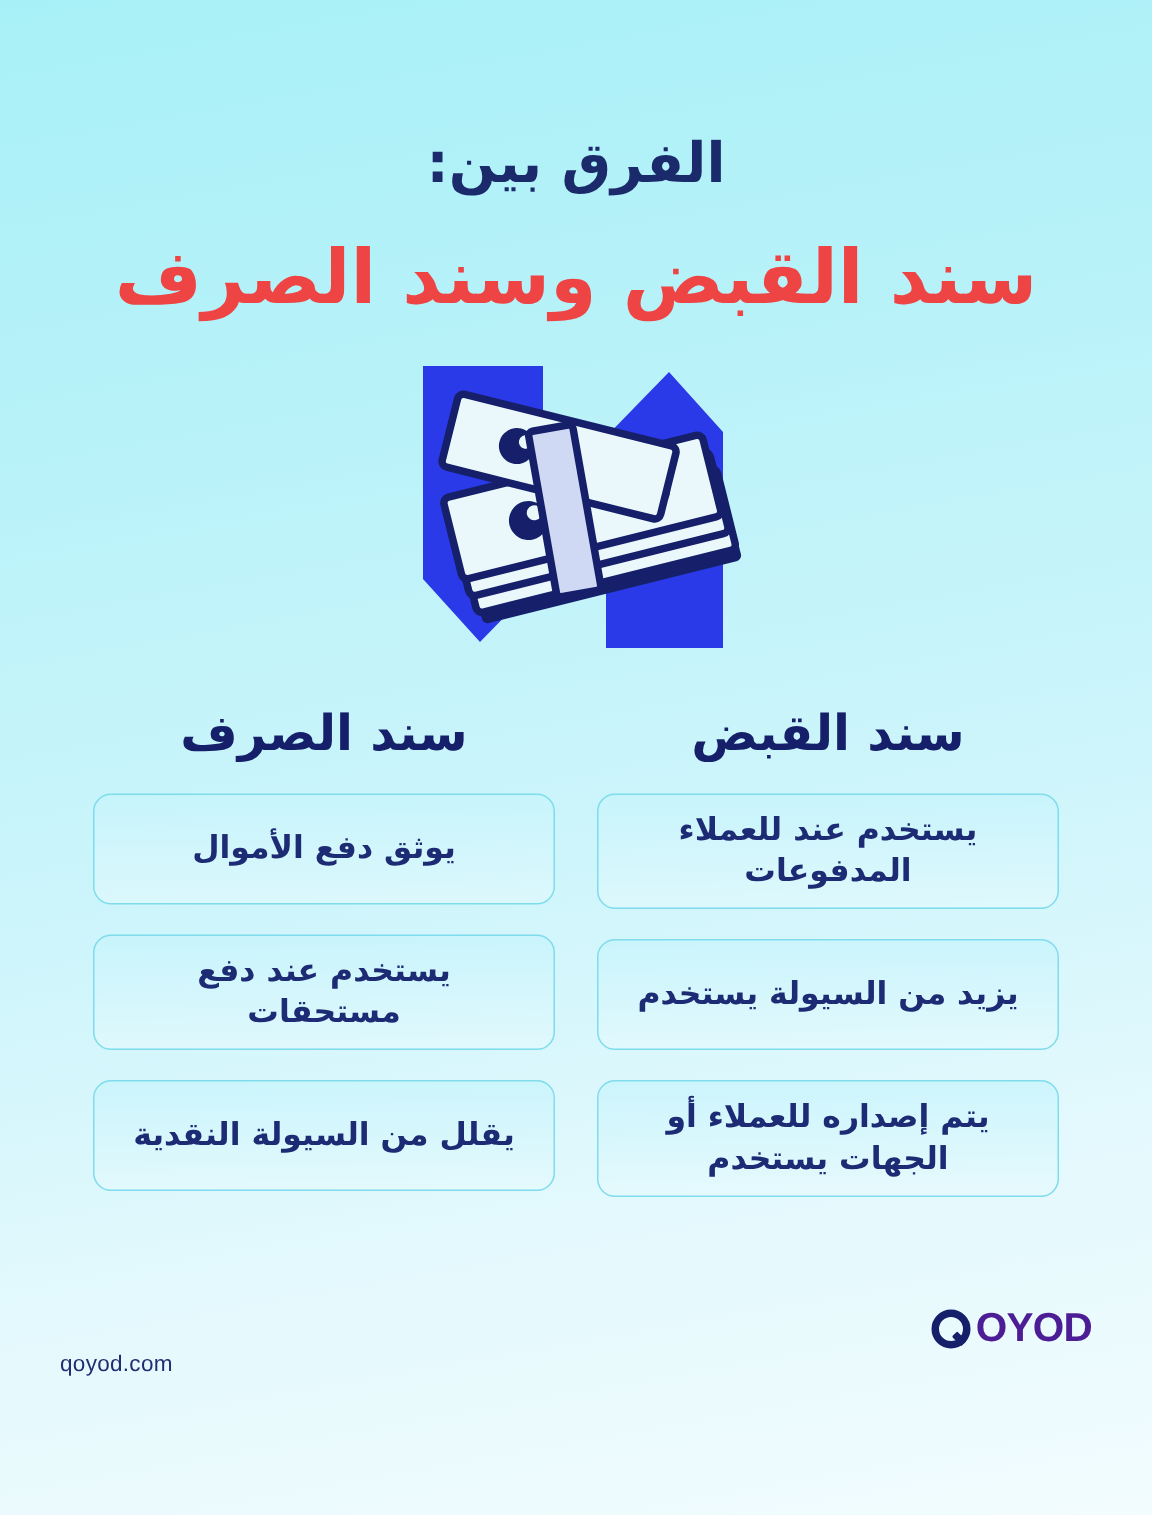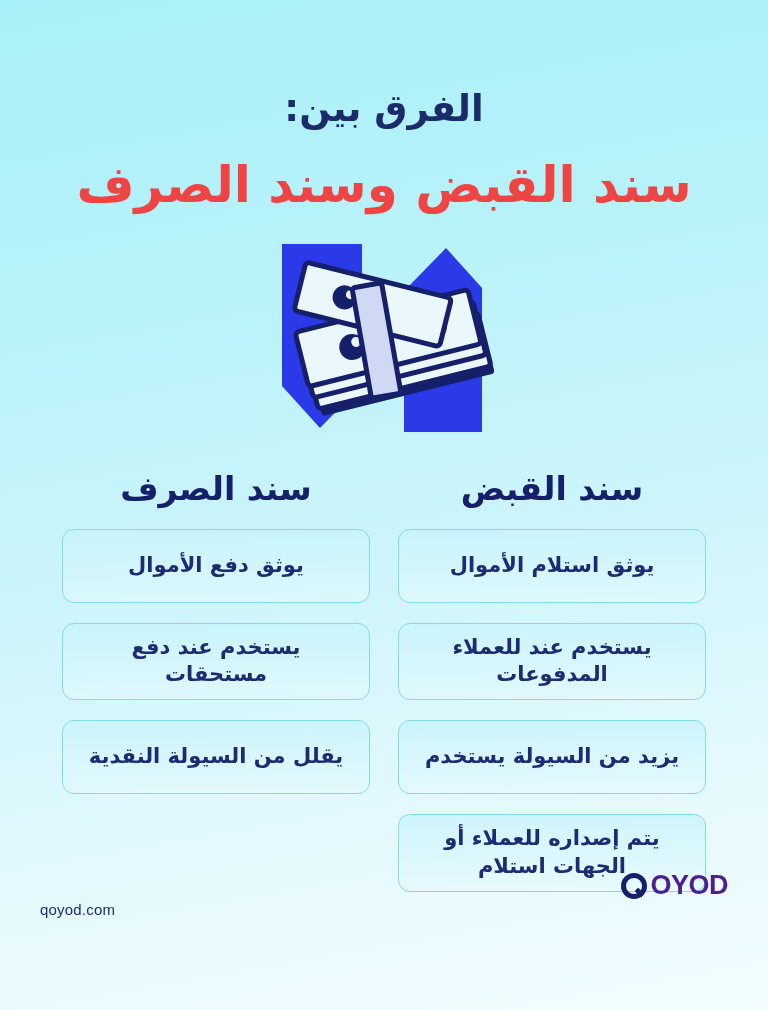--- a/index.html
+++ b/index.html
@@ -184,30 +184,27 @@
         <rect x="0" y="0" width="30" height="112" rx="3" fill="#cfd9f3" stroke="#16206a" stroke-width="5"></rect>
       </g>
     </svg>
   </div>
 
   <div class="columns">
 
     <div class="column">
       <div class="col-title">سند القبض</div>
       <div class="card">
-        <span class="card-text">يوثق استلام الأموال</span>
-      </div>
-      <div class="card">
         <span class="card-text">يستخدم عند للعملاء المدفوعات</span>
       </div>
       <div class="card">
         <span class="card-text">يزيد من السيولة يستخدم</span>
       </div>
       <div class="card">
-        <span class="card-text">يتم إصداره للعملاء أو الجهات استلام</span>
+        <span class="card-text">يتم إصداره للعملاء أو الجهات يستخدم</span>
       </div>
     </div>
 
     <div class="column">
       <div class="col-title">سند الصرف</div>
       <div class="card">
         <span class="card-text">يوثق دفع الأموال</span>
       </div>
       <div class="card">
         <span class="card-text">يستخدم عند دفع مستحقات</span>

